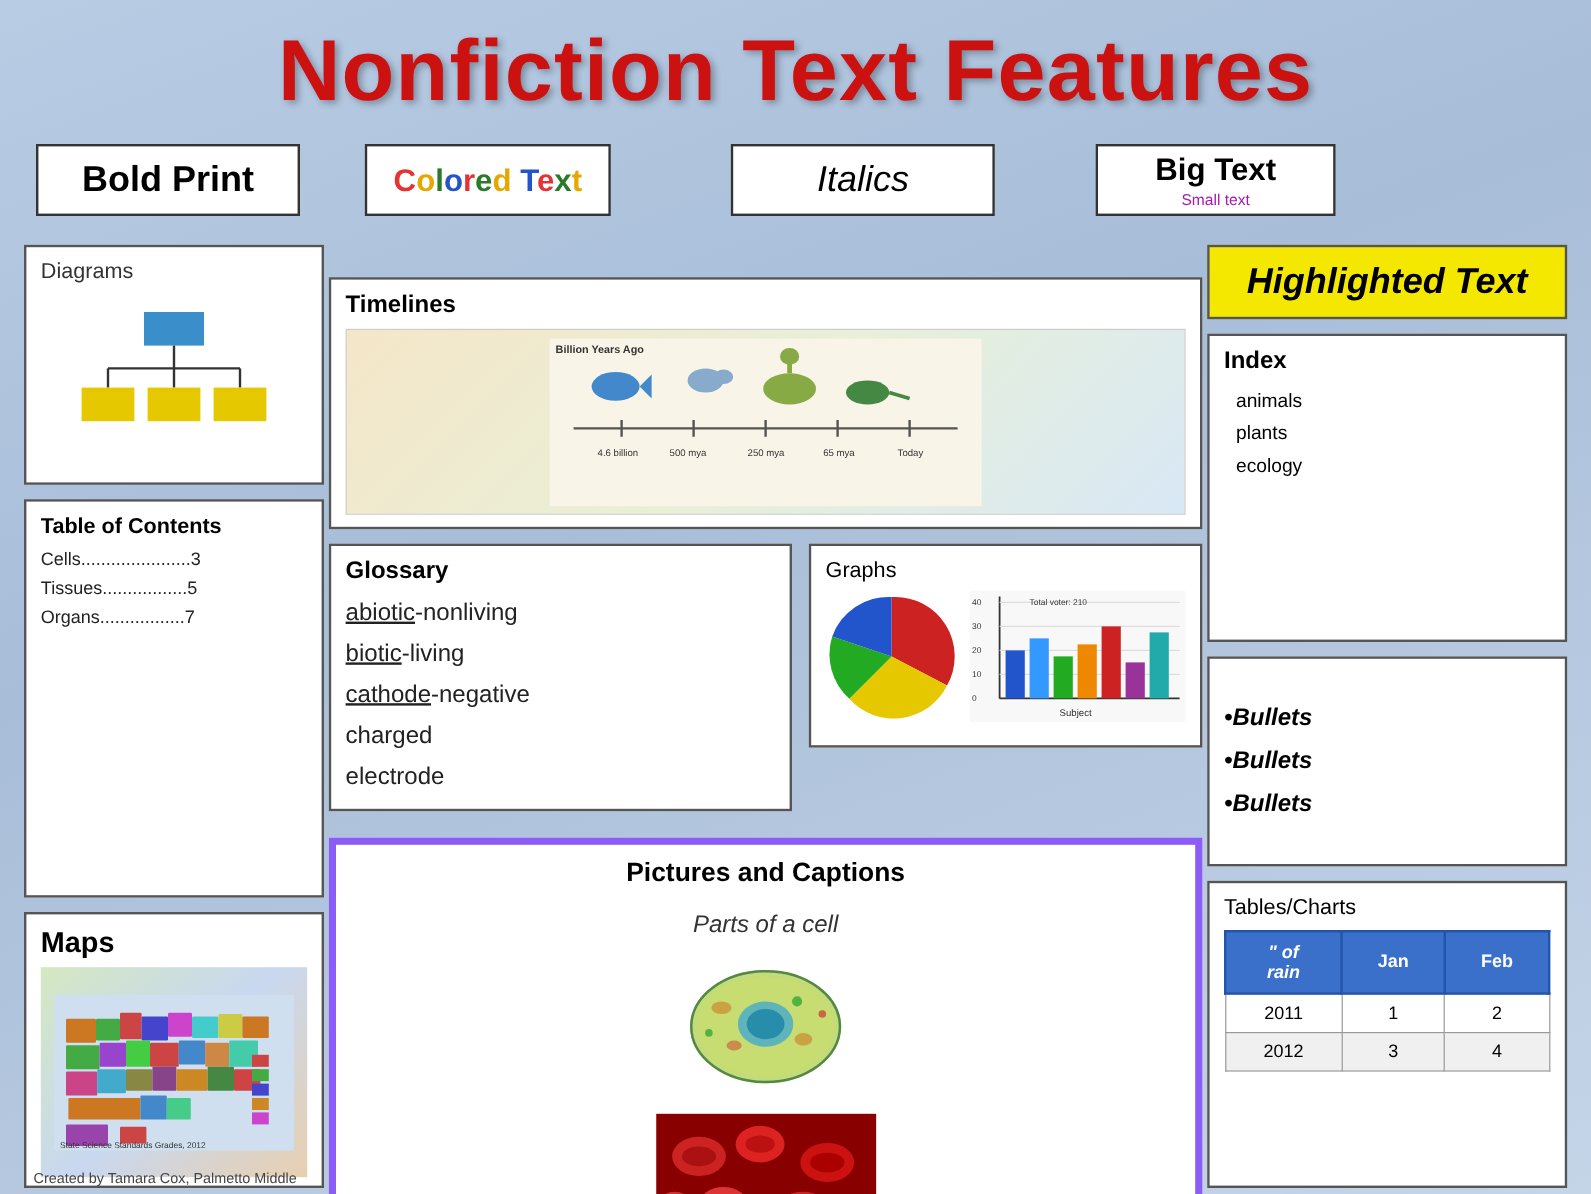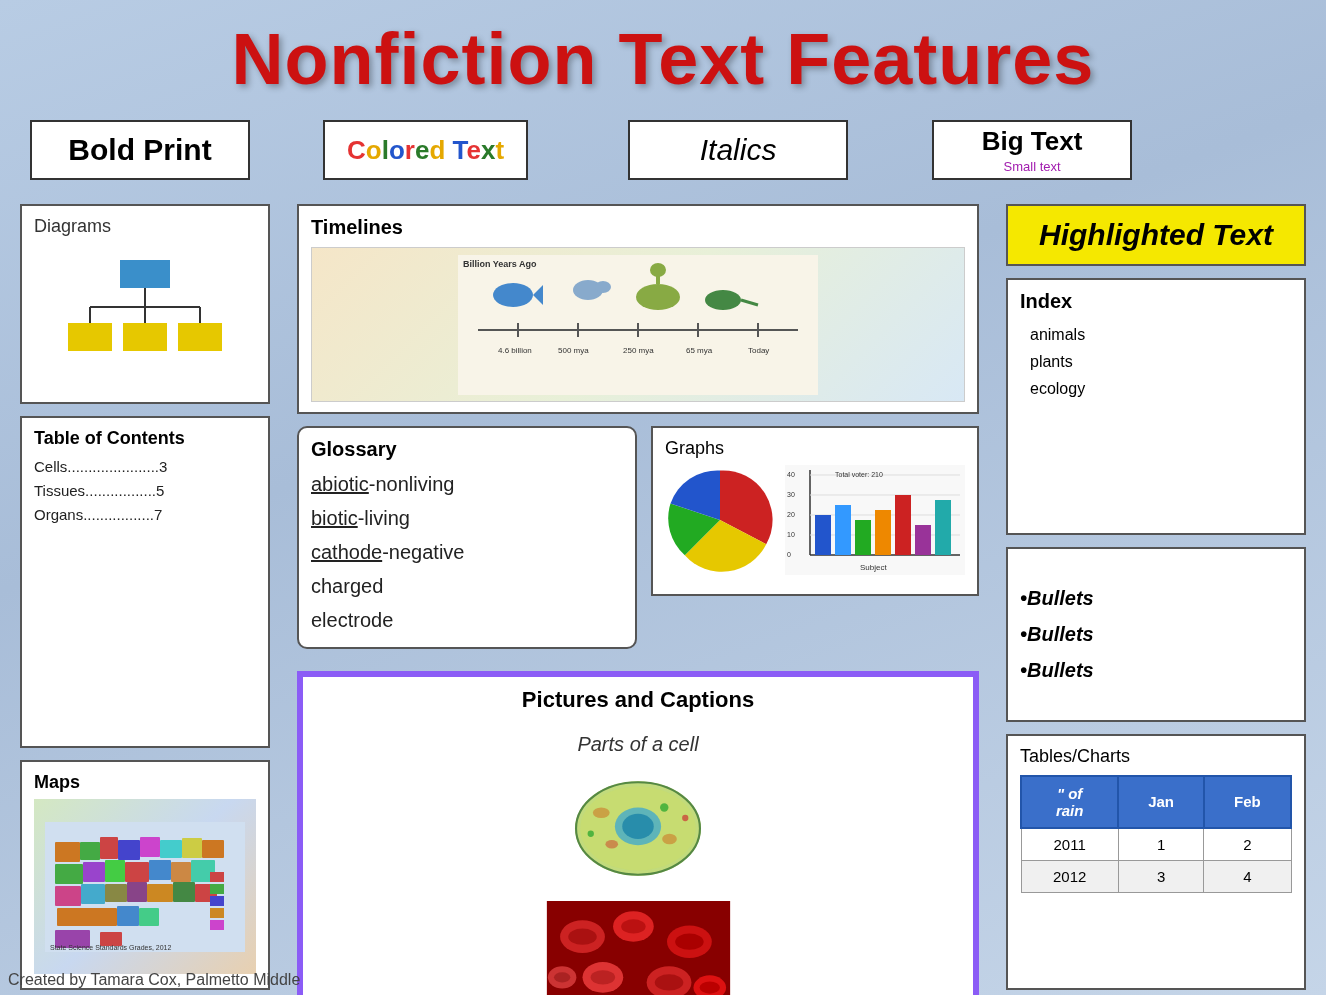--- a/index.html
+++ b/index.html
@@ -51,21 +51,21 @@
     .bold-print-text {
       font-size: 30px;
       font-weight: 900;
       color: #000;
       font-family: Arial Black, Arial, sans-serif;
     }
 
     .colored-text-box {
       min-width: 200px;
       height: 60px;
-      margin-left: 33px;
+      margin-left: 14px;
     }
 
     .colored-text-label {
       font-size: 26px;
       font-weight: bold;
     }
     .c1 { color: #e53333; }
     .c2 { color: #e5a800; }
     .c3 { color: #2a7a2a; }
     .c4 { color: #2255cc; }
@@ -96,21 +96,21 @@
       font-size: 13px;
       color: #a21caf;
       margin-top: 2px;
     }
 
     
     .content-area {
       display: flex;
       flex-direction: row;
       padding: 14px 20px 0 20px;
-      gap: 27px;
+      gap: 4px;
       height: 800px;
     }
 
     
     .col-left {
       display: flex;
       flex-direction: column;
       gap: 12px;
       width: 250px;
       flex-shrink: 0;
@@ -172,38 +172,39 @@
       font-size: 15px;
       color: #222;
       line-height: 1.6;
     }
 
     
     .maps-box {
       height: 230px;
     }
     .maps-title {
-      font-size: 18px;
+      font-size: 24px;
       font-weight: bold;
       margin-bottom: 6px;
     }
     .map-placeholder {
       width: 100%;
       height: 175px;
       background: linear-gradient(135deg, #d4e8c2 0%, #c8d8f0 50%, #e8d0b0 100%);
       position: relative;
       overflow: hidden;
       display: flex;
       align-items: center;
       justify-content: center;
     }
 
     
     .timelines-box {
       height: 210px;
+      margin-top: 27px;
     }
     .timelines-title {
       font-size: 20px;
       font-weight: 900;
       margin-bottom: 8px;
     }
     .timeline-img-placeholder {
       width: 100%;
       height: 155px;
       background: linear-gradient(135deg, #f5e6c8 0%, #e8f0d8 50%, #d8e8f5 100%);
@@ -245,21 +246,20 @@
       display: flex;
       justify-content: space-between;
       font-size: 16px;
       line-height: 1.7;
       padding: 0 10px;
     }
 
     
     .glossary-box {
       flex: 1;
-      border-radius: 10px;
     }
     .glossary-title {
       font-size: 20px;
       font-weight: 900;
       margin-bottom: 6px;
     }
     .glossary-entry {
       font-size: 20px;
       line-height: 1.7;
       color: #222;
@@ -367,22 +367,22 @@
       font-style: italic;
       font-weight: bold;
       line-height: 1.3;
       color: #111;
     }
 
     
     .footer {
       position: absolute;
       bottom: 6px;
-      left: 8px;
-      font-size: 16px;
+      left: 28px;
+      font-size: 12px;
       color: #444;
     }
 
     
     .usa-svg {
       width: 200px;
       height: 130px;
     }
 
     

